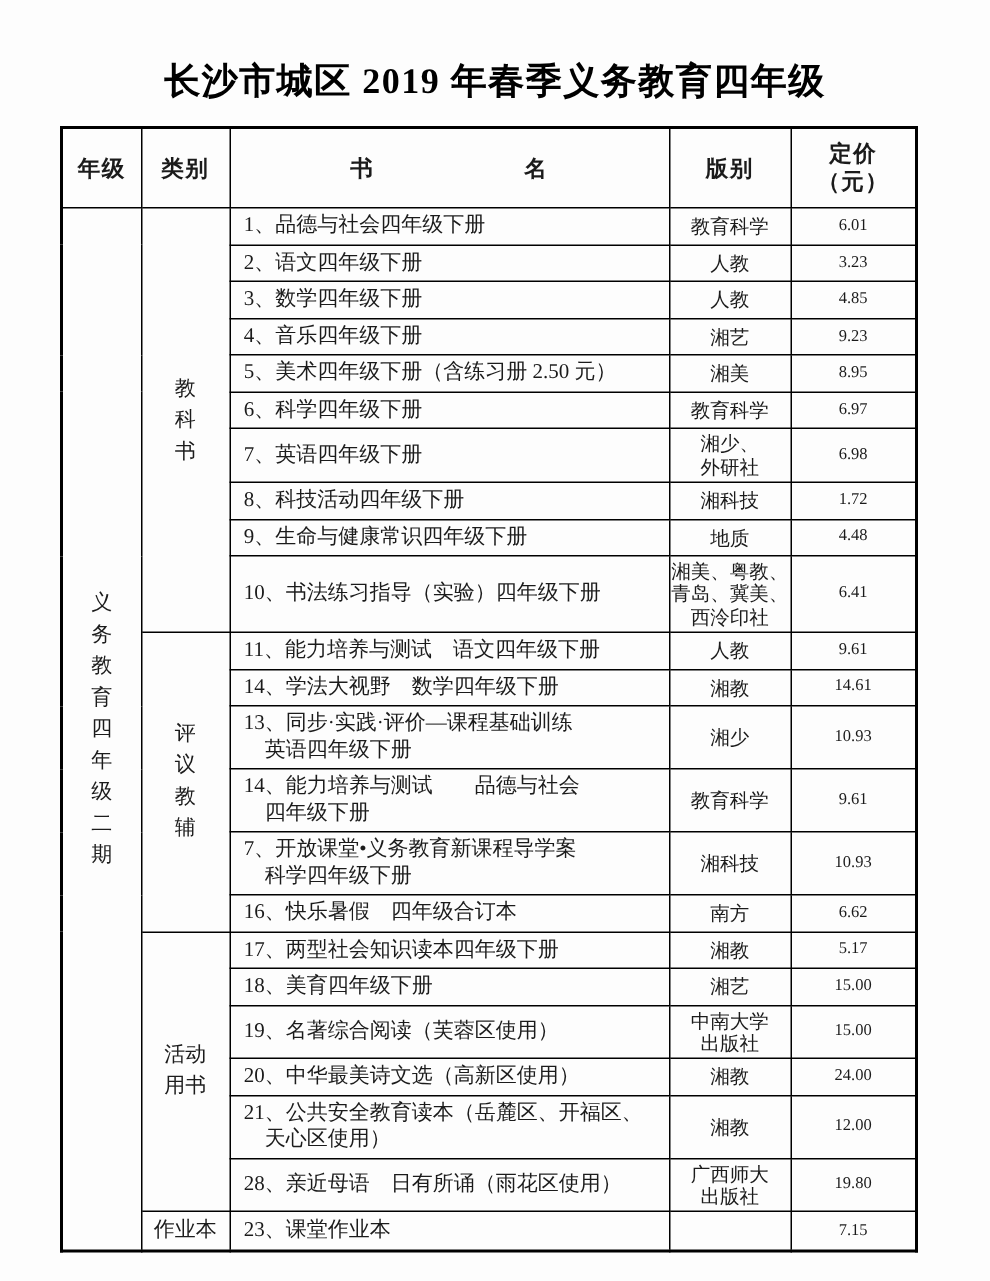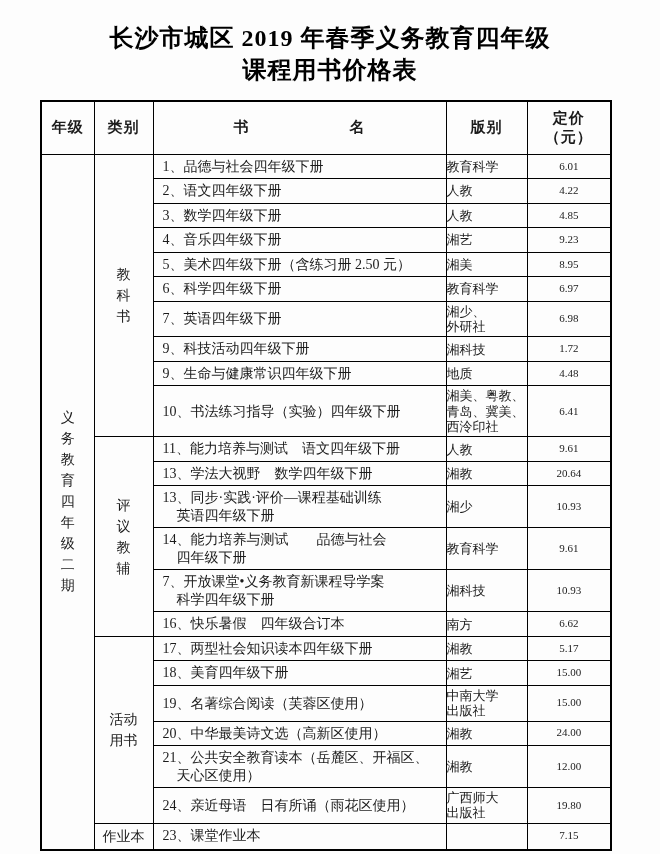--- a/index.html
+++ b/index.html
@@ -12,20 +12,21 @@
   }
   .page { padding-top: 22px; }
 
   .title {
     text-align: center;
     font-weight: bold;
     font-size: 24px;
     line-height: 1.35;
     letter-spacing: 1px;
     color: #000;
+    margin-top: 17px;
   }
 
   table.price-table {
     border-collapse: collapse;
     table-layout: fixed;
     width: 570px;
     margin: 13px 0 0 40px;
     border: 2px solid #000;
   }
   th, td {
@@ -49,20 +50,21 @@
     justify-content: center;
     gap: 100px;
     font-weight: bold;
   }
   .name {
     text-align: left;
     padding-left: 9px;
     white-space: pre-line;
   }
   .pub {
+    text-align: center;
     white-space: pre-line;
     font-size: 13px;
     line-height: 1.18;
     padding: 2px 0;
   }
   .price {
     text-align: center;
     font-size: 11px;
   }
   .vcell {
@@ -72,21 +74,20 @@
     padding: 2px 0;
   }
 </style>
 </head>
 <body>
 
 <div class="page">
 
   <div class="title">
     <div>长沙市城区 2019 年春季义务教育四年级</div>
-    <div>课程用书价格表</div>
   </div>
 
   <table class="price-table">
     <colgroup>
       <col style="width:53px">
       <col style="width:59px">
       <col style="width:293px">
       <col style="width:81px">
       <col style="width:84px">
     </colgroup>
@@ -118,21 +119,21 @@
           <td class="vcell" rowspan="10">教
 科
 书</td>
           <td class="name">1、品德与社会四年级下册</td>
           <td class="pub">教育科学</td>
           <td class="price">6.01</td>
         </tr>
         <tr>
           <td class="name">2、语文四年级下册</td>
           <td class="pub">人教</td>
-          <td class="price">4.22</td>
+          <td class="price">3.23</td>
         </tr>
         <tr>
           <td class="name">3、数学四年级下册</td>
           <td class="pub">人教</td>
           <td class="price">4.85</td>
         </tr>
         <tr>
           <td class="name">4、音乐四年级下册</td>
           <td class="pub">湘艺</td>
           <td class="price">9.23</td>
@@ -147,21 +148,21 @@
           <td class="pub">教育科学</td>
           <td class="price">6.97</td>
         </tr>
         <tr>
           <td class="name">7、英语四年级下册</td>
           <td class="pub">湘少、
 外研社</td>
           <td class="price">6.98</td>
         </tr>
         <tr>
-          <td class="name">9、科技活动四年级下册</td>
+          <td class="name">8、科技活动四年级下册</td>
           <td class="pub">湘科技</td>
           <td class="price">1.72</td>
         </tr>
         <tr>
           <td class="name">9、生命与健康常识四年级下册</td>
           <td class="pub">地质</td>
           <td class="price">4.48</td>
         </tr>
         <tr>
           <td class="name">10、书法练习指导（实验）四年级下册</td>
@@ -173,23 +174,23 @@
         <tr>
           <td class="vcell" rowspan="6">评
 议
 教
 辅</td>
           <td class="name">11、能力培养与测试　语文四年级下册</td>
           <td class="pub">人教</td>
           <td class="price">9.61</td>
         </tr>
         <tr>
-          <td class="name">13、学法大视野　数学四年级下册</td>
-          <td class="pub">湘教</td>
-          <td class="price">20.64</td>
+          <td class="name">14、学法大视野　数学四年级下册</td>
+          <td class="pub">湘教</td>
+          <td class="price">14.61</td>
         </tr>
         <tr>
           <td class="name">13、同步·实践·评价—课程基础训练
 　英语四年级下册</td>
           <td class="pub">湘少</td>
           <td class="price">10.93</td>
         </tr>
         <tr>
           <td class="name">14、能力培养与测试　　品德与社会
 　四年级下册</td>
@@ -230,21 +231,21 @@
           <td class="pub">湘教</td>
           <td class="price">24.00</td>
         </tr>
         <tr>
           <td class="name">21、公共安全教育读本（岳麓区、开福区、
 　天心区使用）</td>
           <td class="pub">湘教</td>
           <td class="price">12.00</td>
         </tr>
         <tr>
-          <td class="name">24、亲近母语　日有所诵（雨花区使用）</td>
+          <td class="name">28、亲近母语　日有所诵（雨花区使用）</td>
           <td class="pub">广西师大
 出版社</td>
           <td class="price">19.80</td>
         </tr>
         <tr>
           <td class="vcell" rowspan="1">作业本</td>
           <td class="name">23、课堂作业本</td>
           <td class="pub"></td>
           <td class="price">7.15</td>
         </tr>

